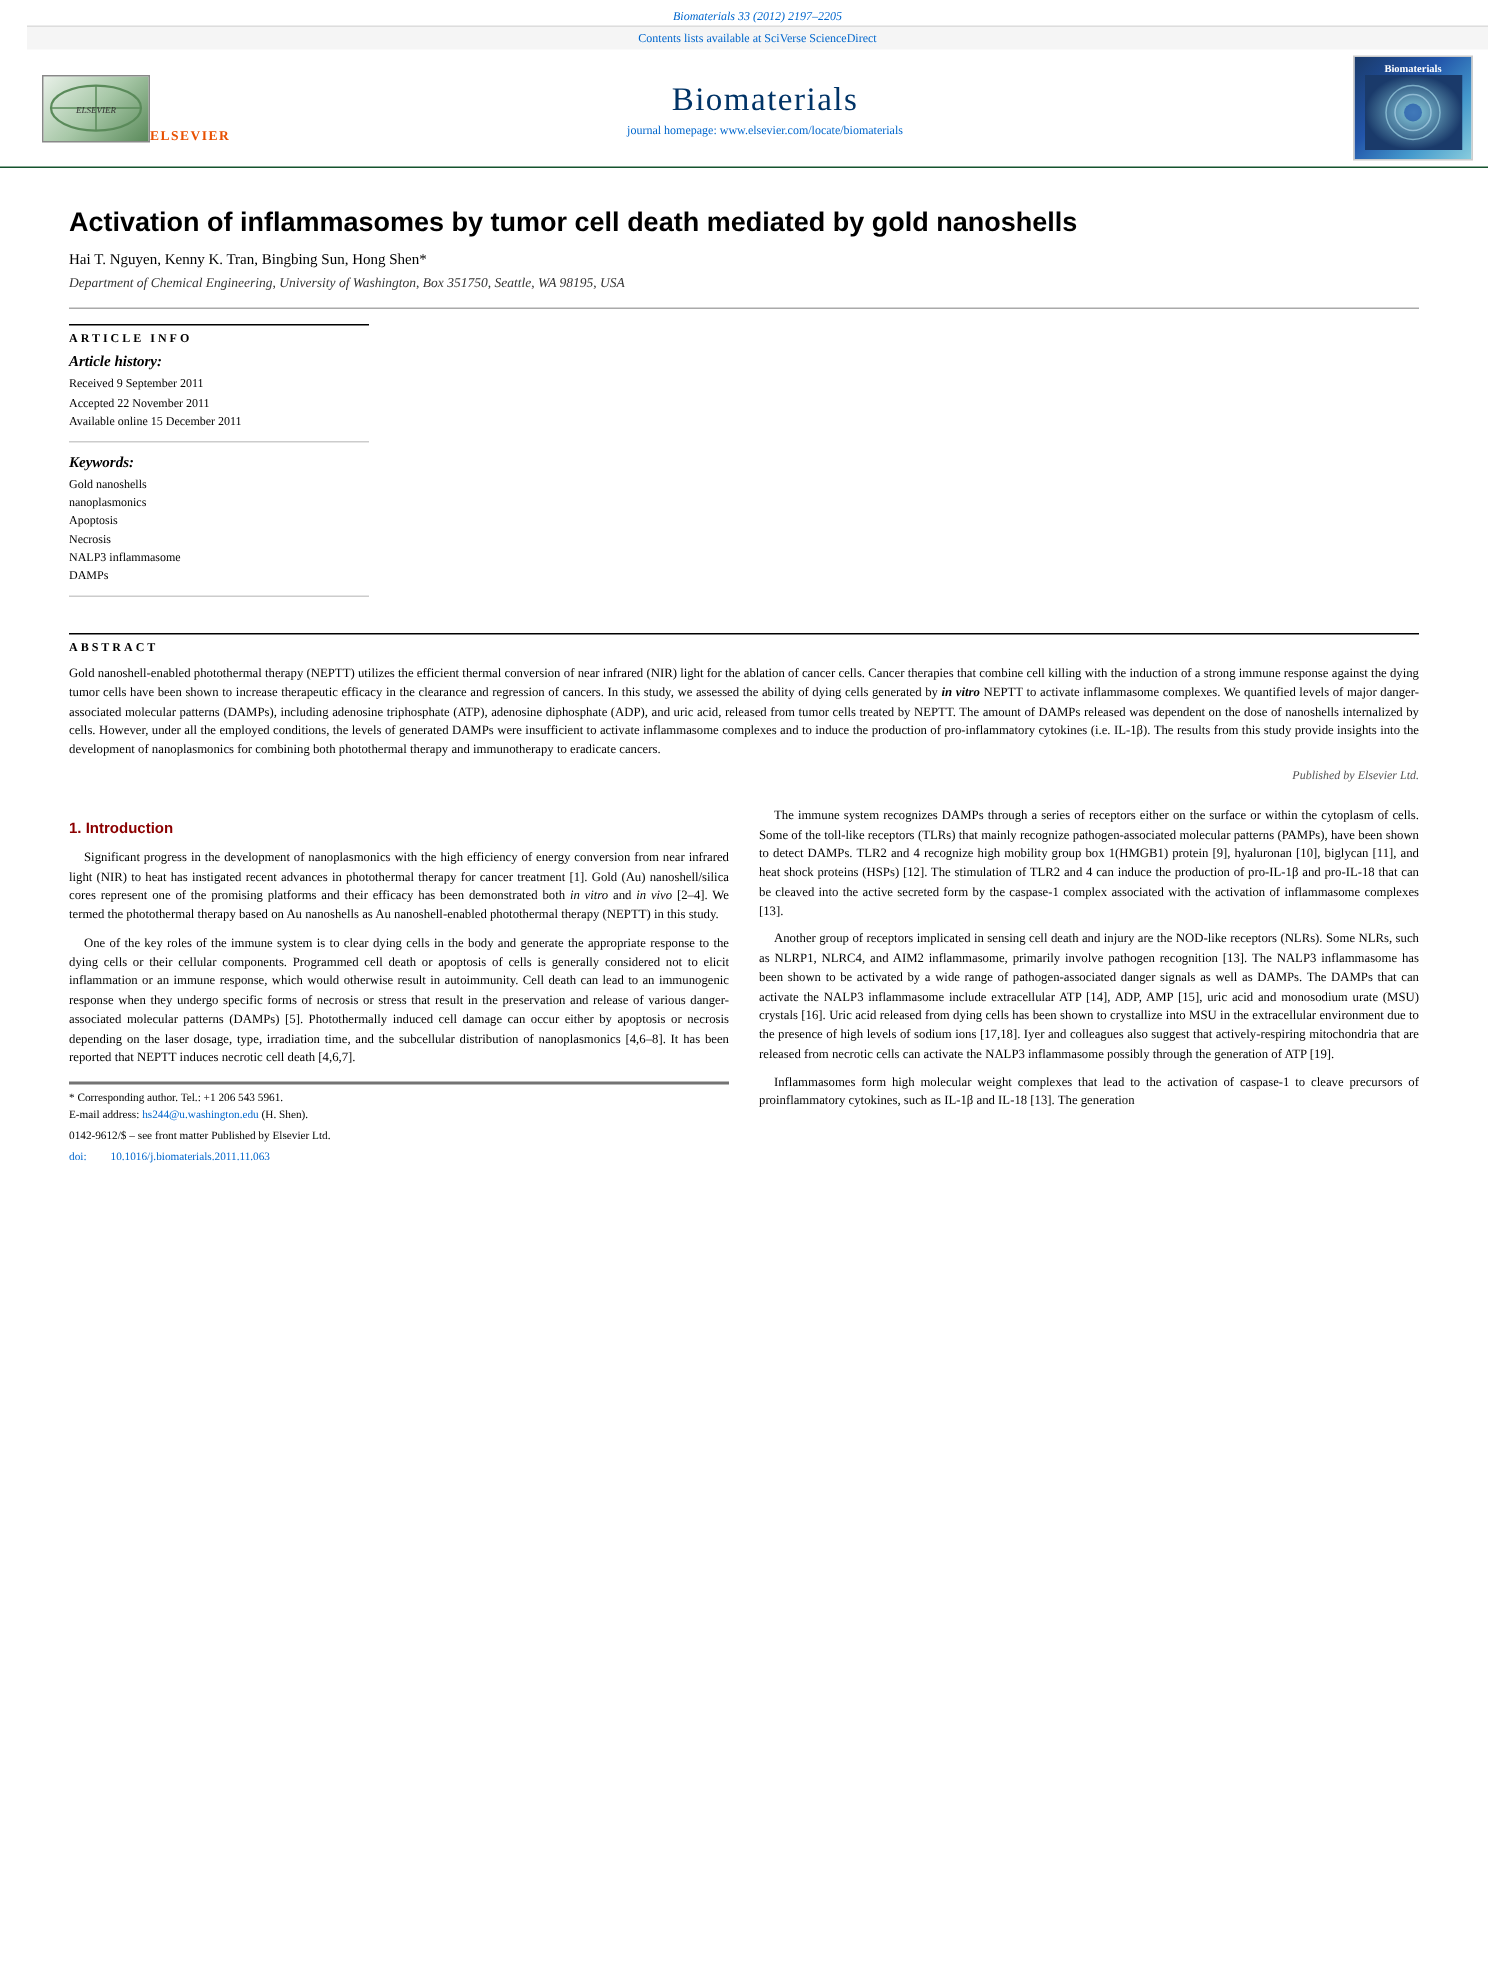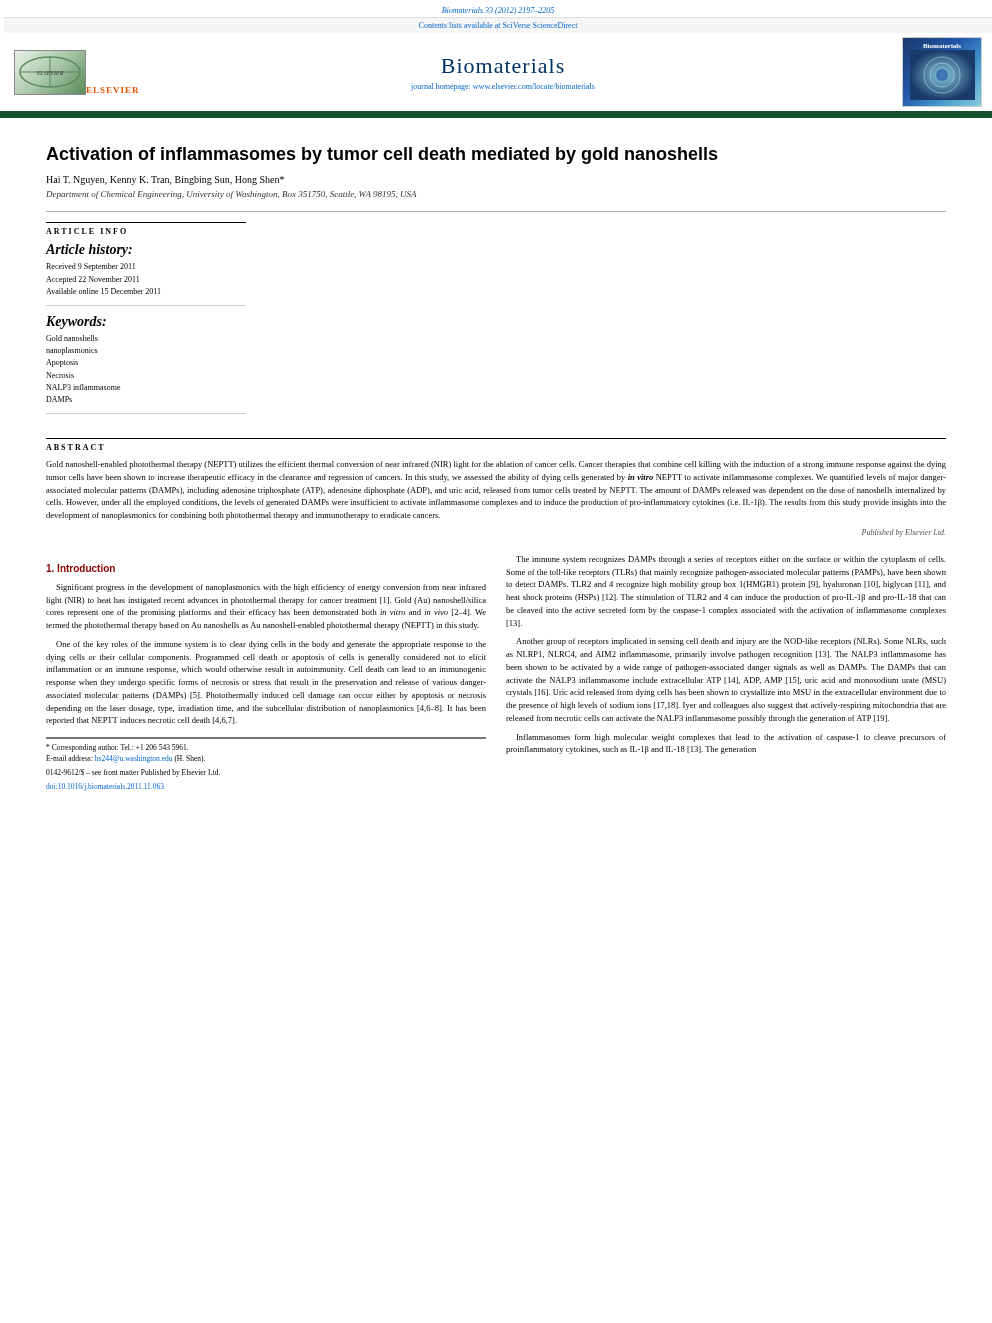--- a/index.html
+++ b/index.html
@@ -7,22 +7,22 @@
       background: #fff;
       font-family: 'Times New Roman', Times, serif;
       font-size: 9.5px;
       color: #000;
       width: 992px;
       min-height: 1323px;
     }
 
     
     .journal-header {
-      border-bottom: 7px solid #14532d;
-      padding: 4px 0 0 4px;
+      border-bottom: 1px solid #14532d;
+      padding: 4px 0 0 18px;
     }
     .journal-top-bar {
       text-align: center;
       font-size: 8px;
       color: #c00;
       padding: 2px 0;
       font-style: italic;
     }
     .journal-top-bar span { color: #0066cc; }
     .header-content {
@@ -146,21 +146,21 @@
       font-weight: bold;
       letter-spacing: 2px;
       text-transform: uppercase;
       color: #000;
       border-top: 1px solid #000;
       padding-top: 4px;
       margin-bottom: 6px;
     }
 
     .article-info-label {
-      font-size: 14px;
+      font-size: 10px;
       font-style: italic;
       font-weight: bold;
       margin-bottom: 3px;
       color: #000;
     }
     .article-info-text {
       font-size: 8px;
       color: #000;
       margin-bottom: 1px;
       line-height: 1.4;
@@ -339,21 +339,21 @@
           <div class="footnote-text">
             <span>* Corresponding author. Tel.: +1 206 543 5961.</span>
           </div>
           <div class="footnote-text">
             <span>E-mail address:</span>
             <span style="color:#0066cc;cursor:pointer;">hs244@u.washington.edu</span>
             <span>(H. Shen).</span>
           </div>
           <div class="doi-text">0142-9612/$ – see front matter Published by Elsevier Ltd.</div>
           <div class="doi-text">
-            <span>doi:</span><span style="color:#0066cc;cursor:pointer;">10.1016/j.biomaterials.2011.11.063</span>
+            <span>doi:</span><span style="color:#0066cc;cursor:pointer;margin-left:16px;">10.1016/j.biomaterials.2011.11.063</span>
           </div>
         </div>
       </div>
       <div class="body-right">
         <div class="body-paragraph">
           The immune system recognizes DAMPs through a series of receptors either on the surface or within the cytoplasm of cells. Some of the toll-like receptors (TLRs) that mainly recognize pathogen-associated molecular patterns (PAMPs), have been shown to detect DAMPs. TLR2 and 4 recognize high mobility group box 1(HMGB1) protein [9], hyaluronan [10], biglycan [11], and heat shock proteins (HSPs) [12]. The stimulation of TLR2 and 4 can induce the production of pro-IL-1β and pro-IL-18 that can be cleaved into the active secreted form by the caspase-1 complex associated with the activation of inflammasome complexes [13].
         </div>
         <div class="body-paragraph">
           Another group of receptors implicated in sensing cell death and injury are the NOD-like receptors (NLRs). Some NLRs, such as NLRP1, NLRC4, and AIM2 inflammasome, primarily involve pathogen recognition [13]. The NALP3 inflammasome has been shown to be activated by a wide range of pathogen-associated danger signals as well as DAMPs. The DAMPs that can activate the NALP3 inflammasome include extracellular ATP [14], ADP, AMP [15], uric acid and monosodium urate (MSU) crystals [16]. Uric acid released from dying cells has been shown to crystallize into MSU in the extracellular environment due to the presence of high levels of sodium ions [17,18]. Iyer and colleagues also suggest that actively-respiring mitochondria that are released from necrotic cells can activate the NALP3 inflammasome possibly through the generation of ATP [19].
         </div>

